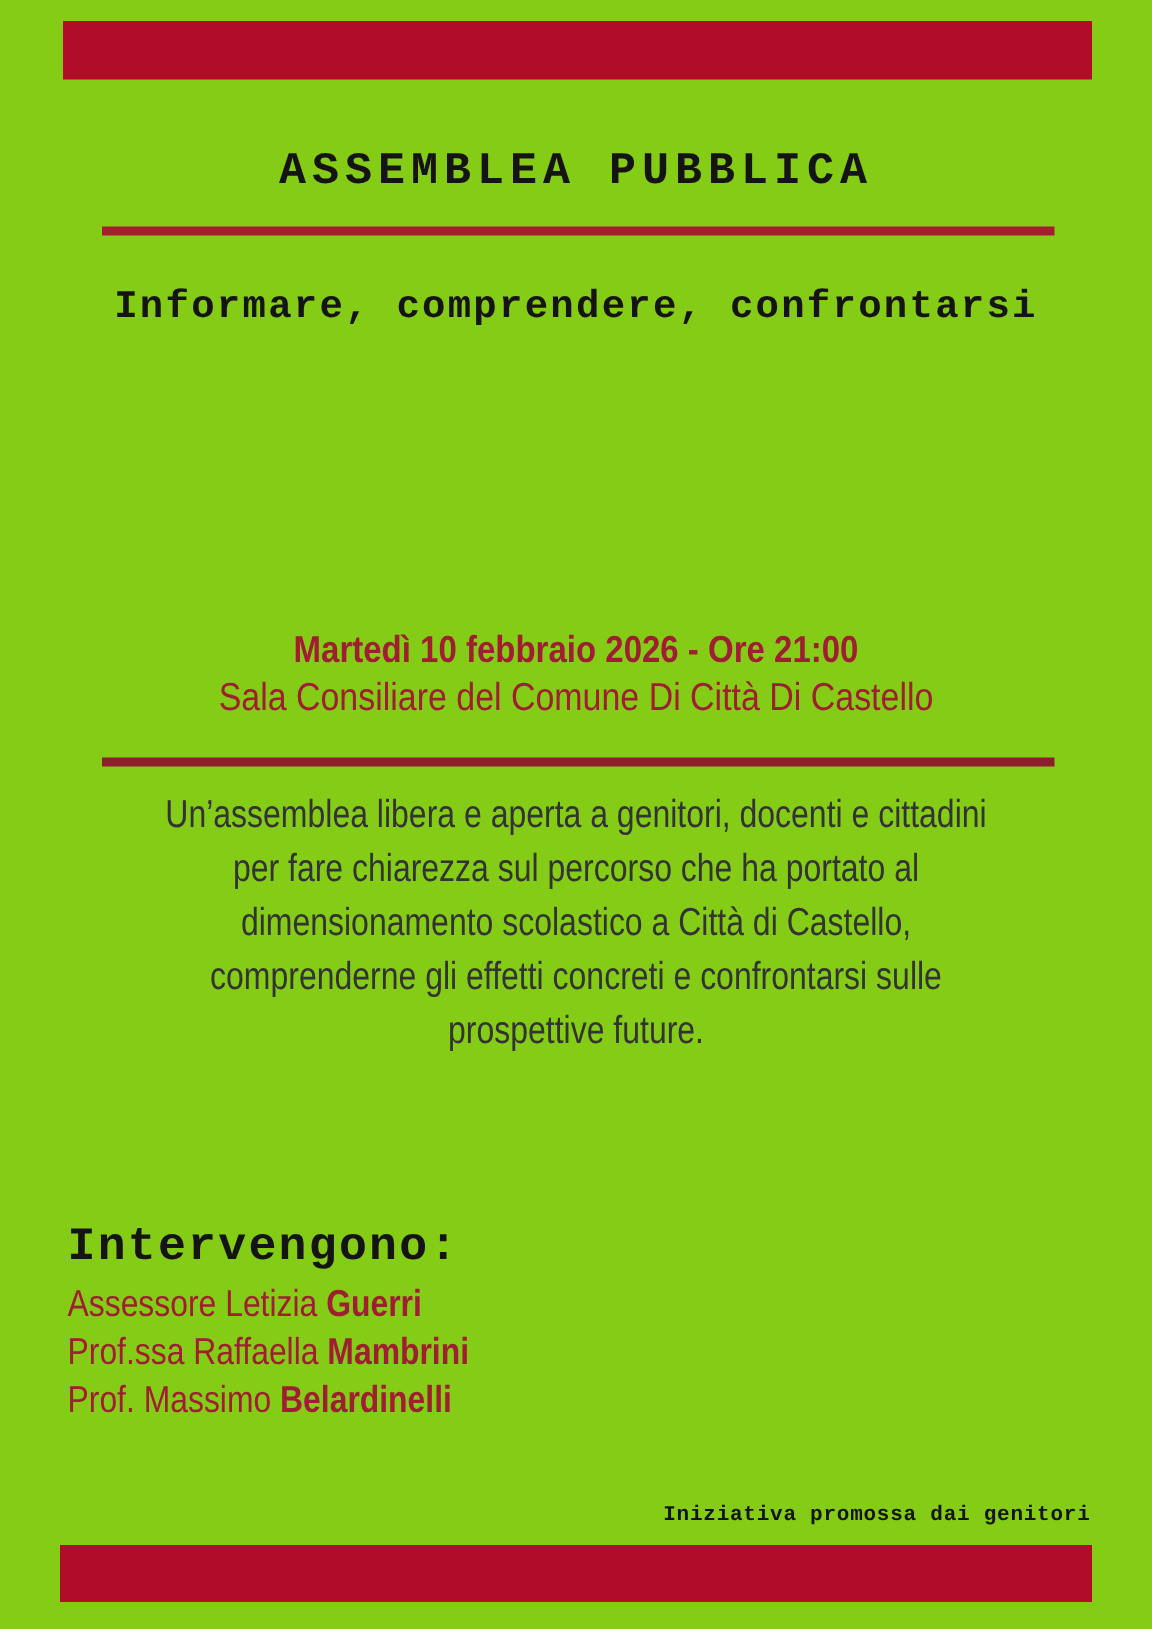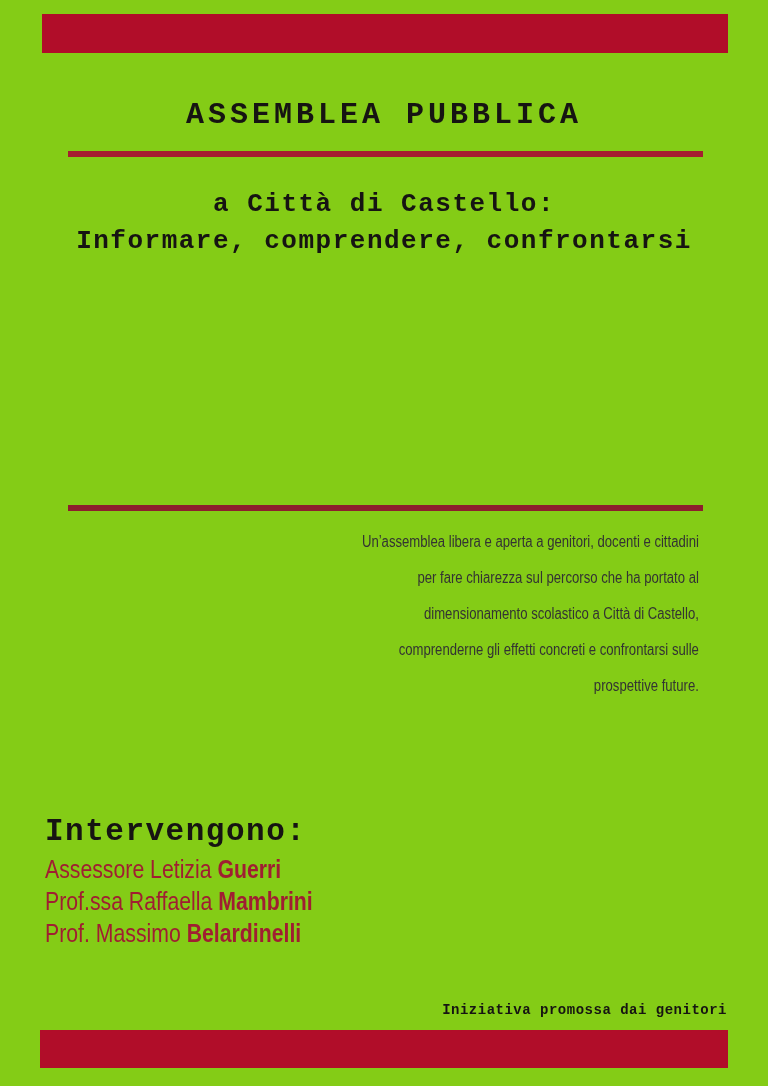--- a/index.html
+++ b/index.html
@@ -79,23 +79,23 @@
     line-height: 32px;
     white-space: nowrap;
     transform: scaleX(0.87);
     transform-origin: 50% 50%;
   }
 
   .description {
     position: absolute;
     left: 0; right: 0;
     top: 524px;
-    text-align: right;
+    text-align: center;
     color: #333333;
-    font-size: 16px;
+    font-size: 26px;
     line-height: 36px;
   }
   .description div {
     white-space: nowrap;
     transform: scaleX(0.82);
     transform-origin: 50% 50%;
   }
 
   .speakers-heading {
     position: absolute;
@@ -136,24 +136,27 @@
 
 <div class="poster">
 
   <div class="bar bar-top"></div>
 
   <div class="title typewriter">ASSEMBLEA PUBBLICA</div>
 
   <div class="rule rule-title"></div>
 
   <div class="subtitle typewriter">
-    <div>a Città di Castello:</div>
     <div>Informare, comprendere, confrontarsi</div>
   </div>
 
+  <div class="event">
+    <div class="when">Martedì 10 febbraio 2026 - Ore 21:00</div>
+    <div class="where">Sala Consiliare del Comune Di Città Di Castello</div>
+  </div>
 
   <div class="rule rule-divider"></div>
 
   <div class="description">
     <div>Un’assemblea libera e aperta a genitori, docenti e cittadini</div>
     <div>per fare chiarezza sul percorso che ha portato al</div>
     <div>dimensionamento scolastico a Città di Castello,</div>
     <div>comprenderne gli effetti concreti e confrontarsi sulle</div>
     <div>prospettive future.</div>
   </div>

